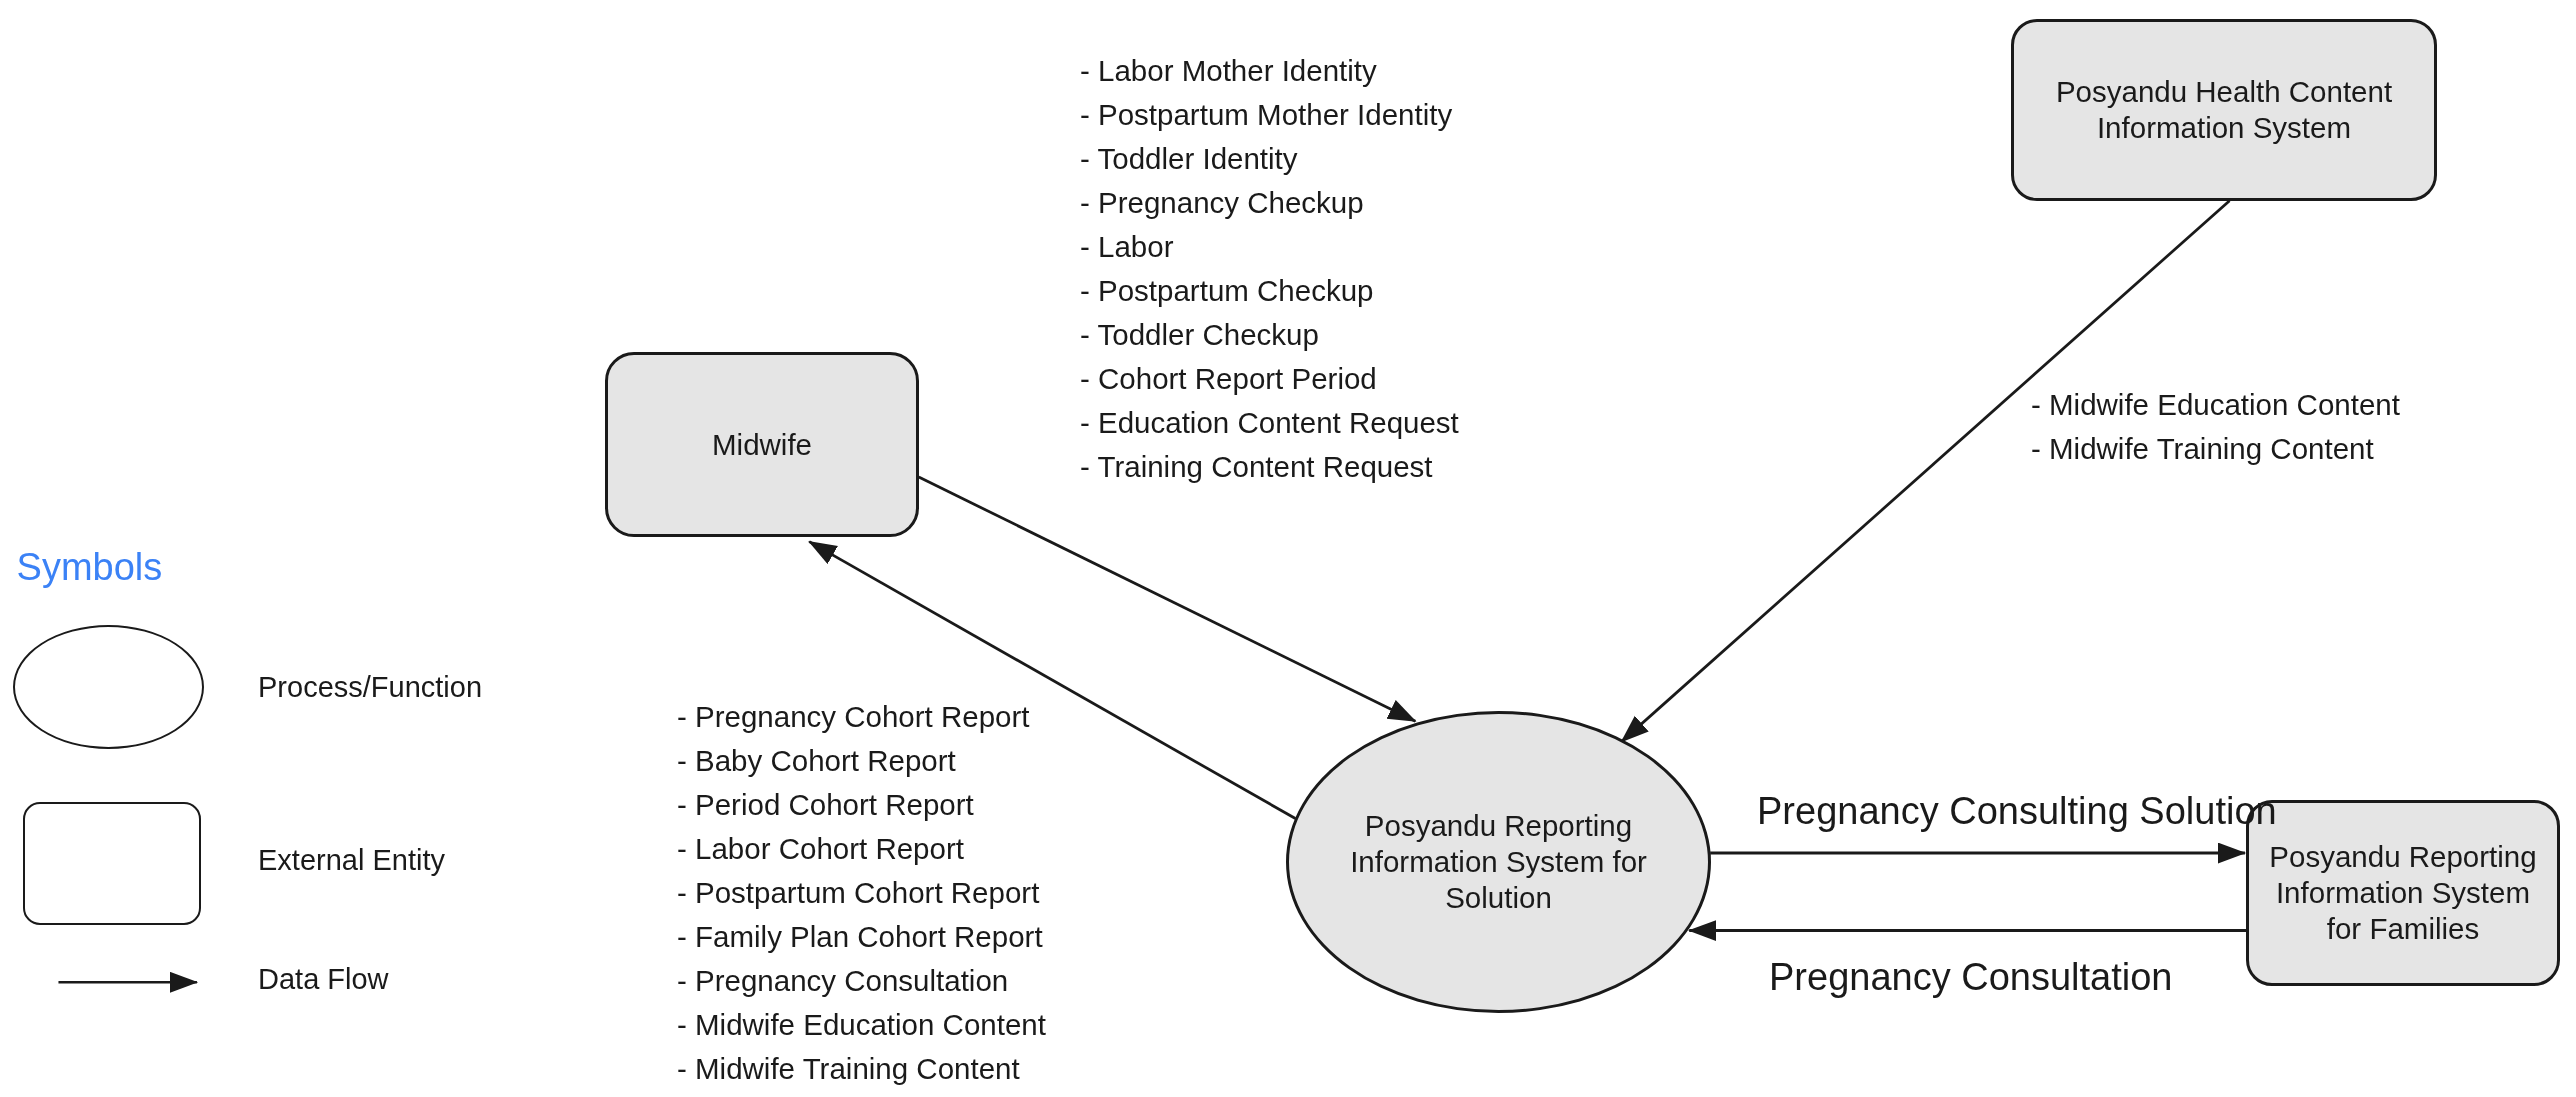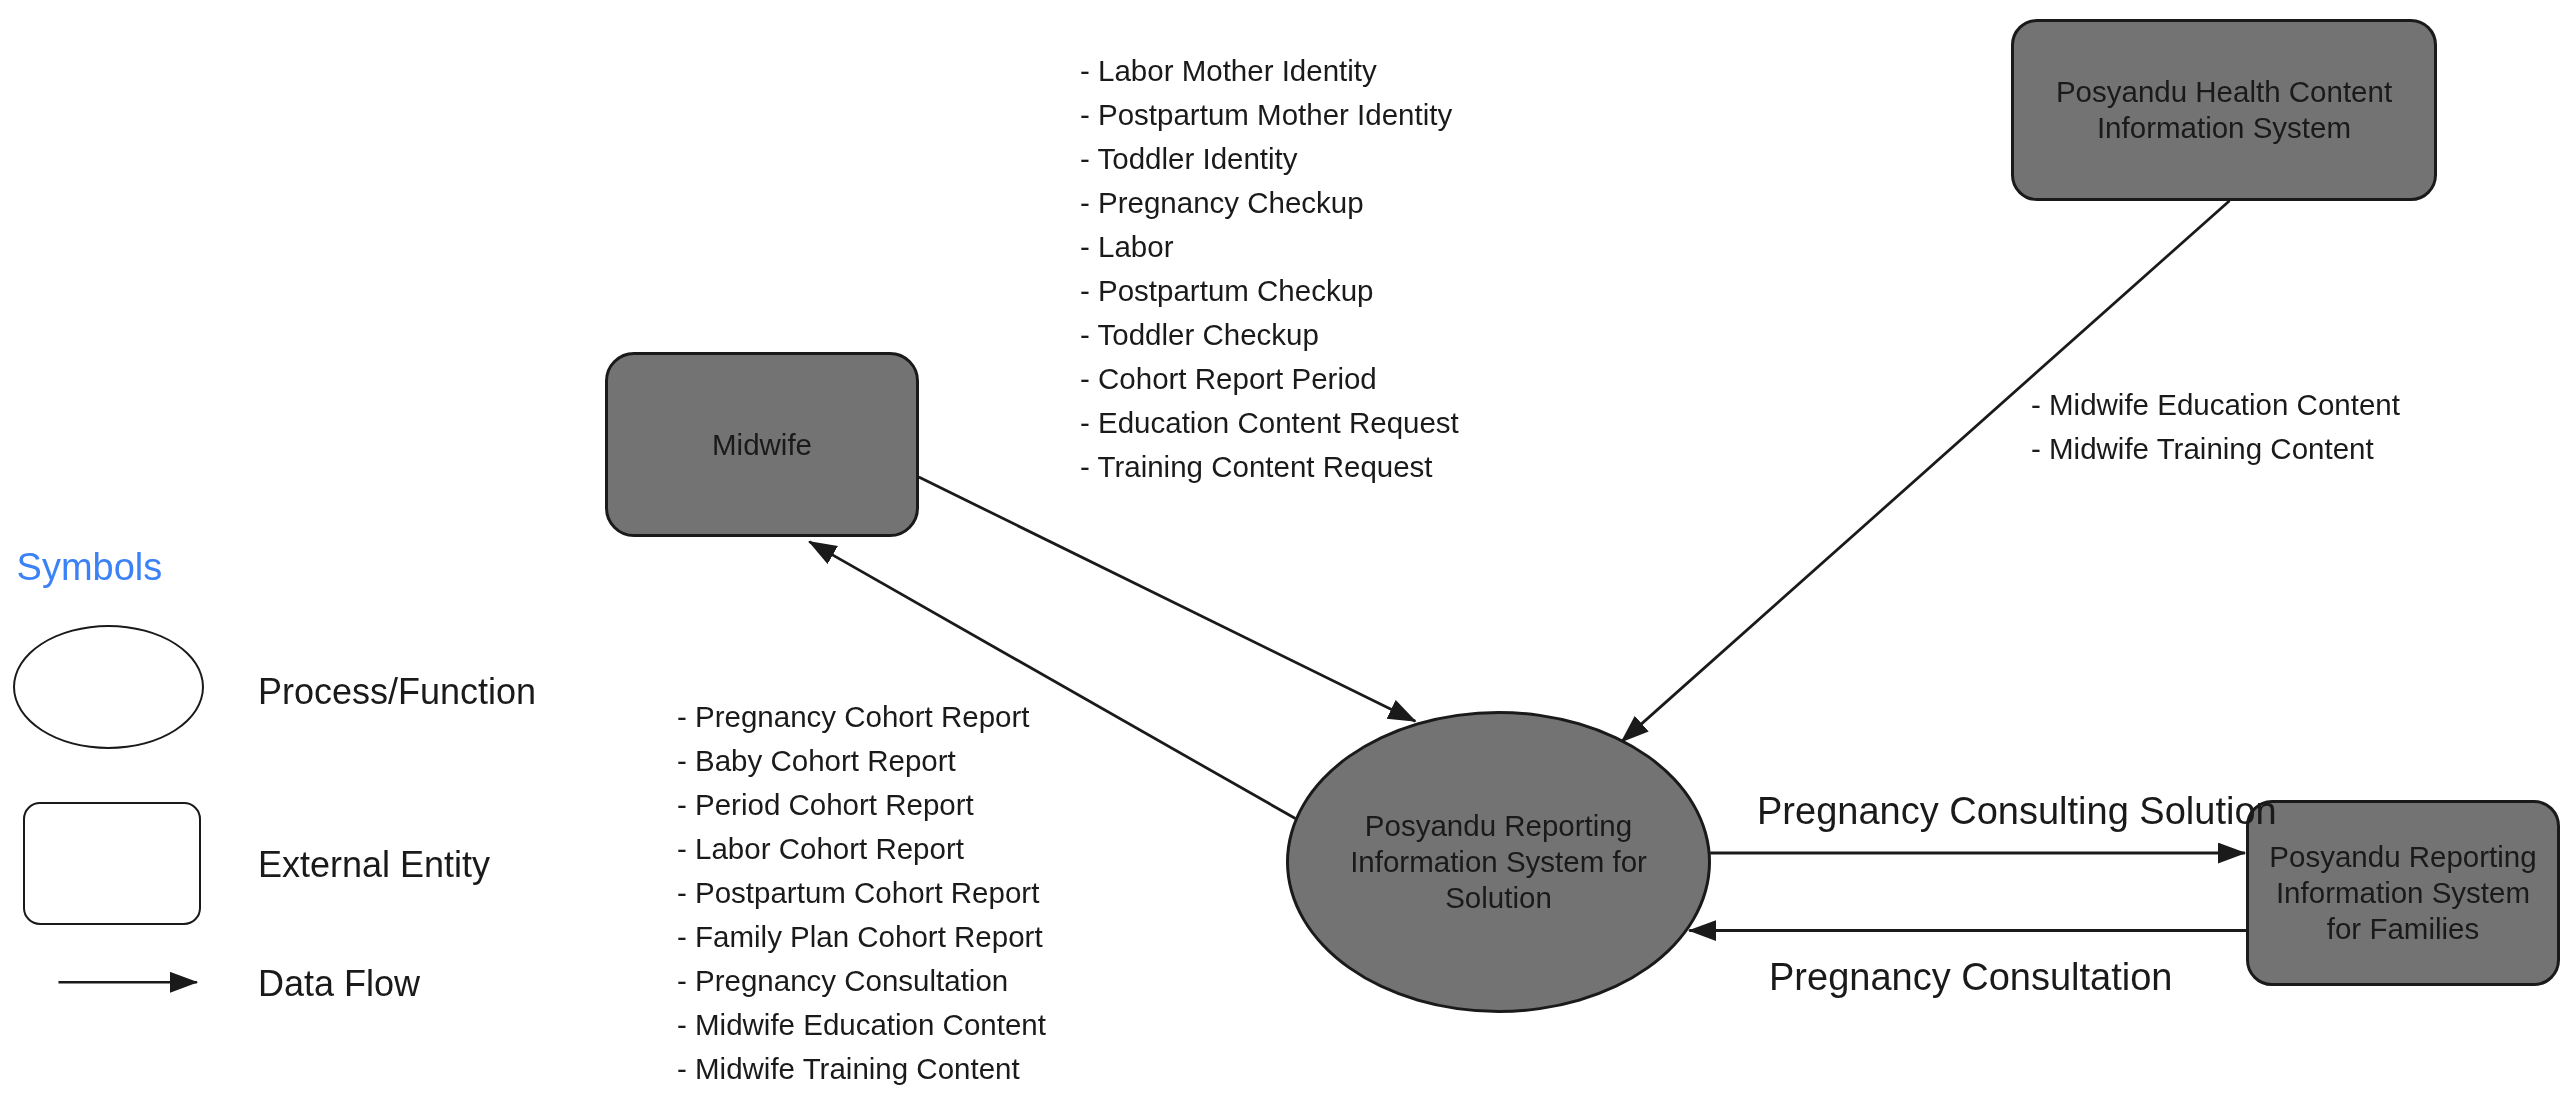--- a/index.html
+++ b/index.html
@@ -21,21 +21,21 @@
     left: 0; top: 0;
     width: 2576px; height: 1098px;
   }
   .node {
     position: absolute;
     box-sizing: border-box;
     display: flex;
     align-items: center;
     justify-content: center;
     text-align: center;
-    background: #737373;
+    background: #e5e5e5;
   }
   .entity {
     border: 3.7px solid #1a1a1a;
     border-radius: 26px;
   }
   .process {
     border: 3.1px solid #1a1a1a;
     border-radius: 50%;
   }
   .node-label {
@@ -76,21 +76,21 @@
   }
   .legend-rect {
     left: 23.4px; top: 802px;
     width: 178px; height: 123px;
     border: 2.5px solid #1a1a1a;
     border-radius: 17px;
   }
   .legend-label {
     position: absolute;
     left: 258px;
-    font-size: 36px;
+    font-size: 29px;
     white-space: nowrap;
     color: #1a1a1a;
   }
 </style>
 </head>
 <body>
 
 <div id="canvas">
 
   <svg id="connector-layer" viewBox="0 0 4186 1784" xmlns="http://www.w3.org/2000/svg">

